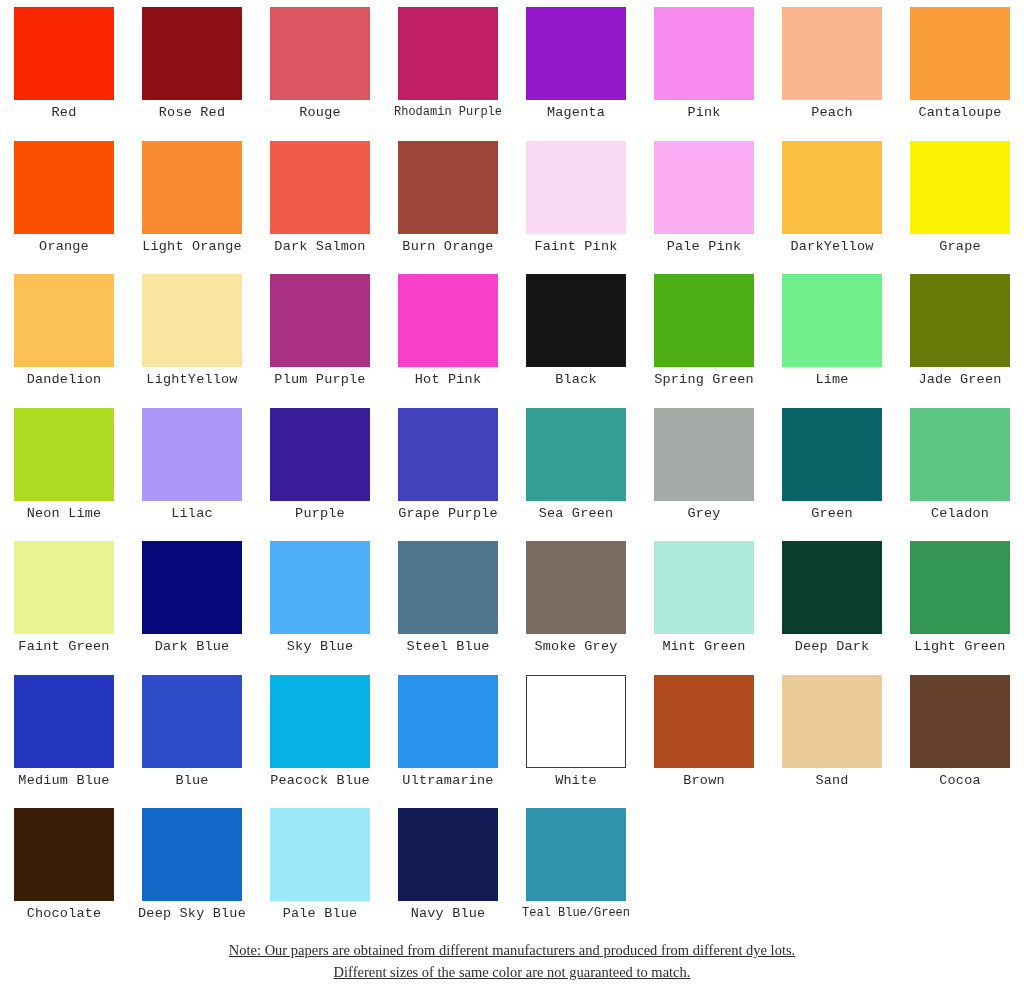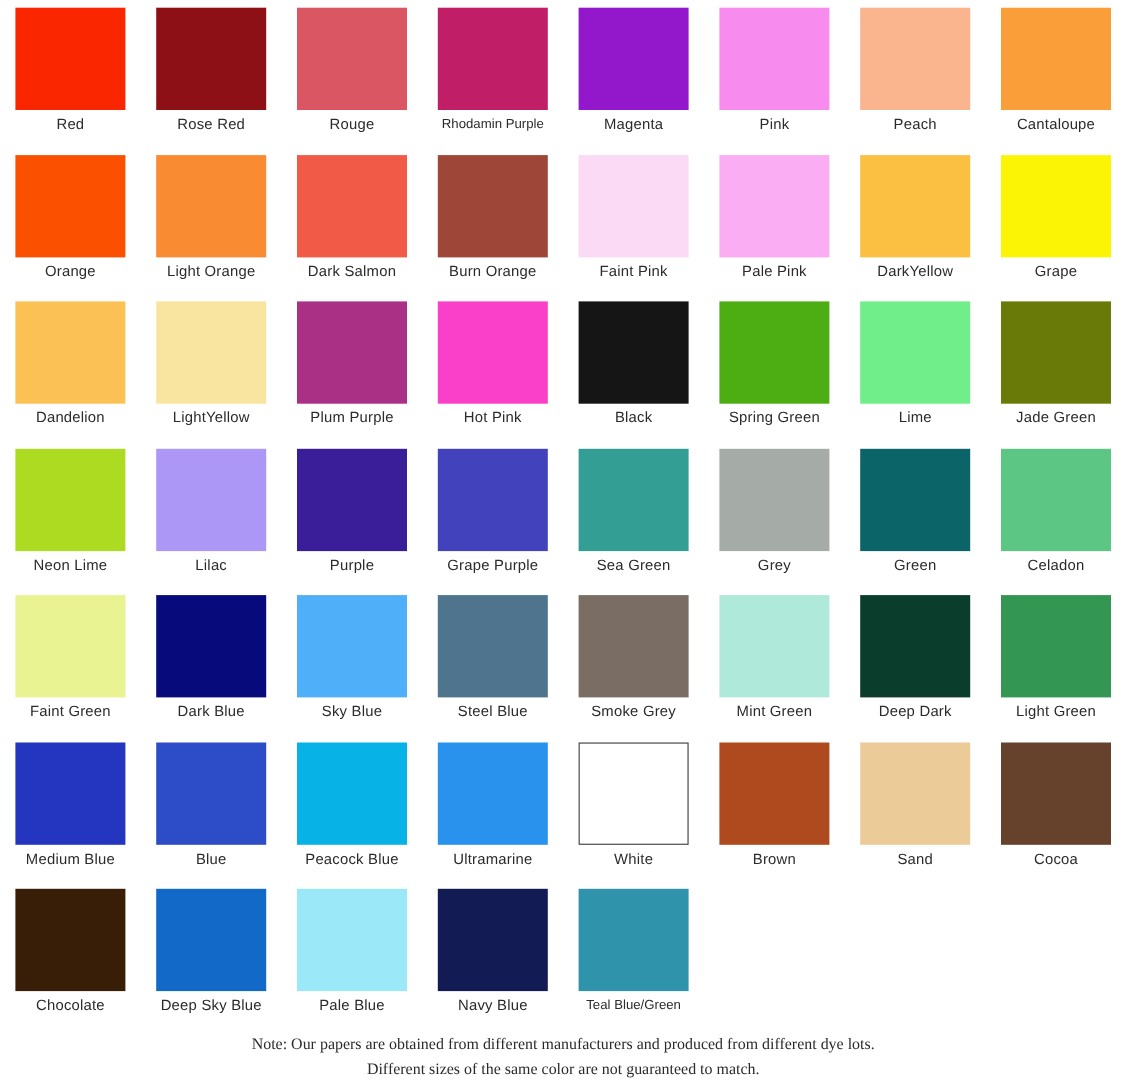--- a/index.html
+++ b/index.html
@@ -46,21 +46,21 @@
     box-sizing: border-box;
     display: block;
   }
 
   .swatch-chip.bordered {
     border: 1px solid #3a3a3a;
   }
 
   .swatch-label {
     margin-top: 5px;
-    font-family: Liberation Sans, sans-serif;
+    font-family: Liberation Mono, monospace;
     font-size: 13.5px;
     line-height: 15px;
     color: #2b2b2b;
     text-align: center;
     letter-spacing: 0.2px;
     white-space: nowrap;
     font-style: normal;
   }
 
   .swatch-label.tight {
@@ -76,20 +76,21 @@
     text-align: center;
     font-family: "Liberation Serif", "DejaVu Serif", serif;
     font-size: 14.5px;
     line-height: 22px;
     color: #2b2b2b;
   }
 
   .note-line {
     display: block;
     text-align: center;
+    text-decoration: underline;
   }
 </style>
 </head>
 <body>
 
 <div id="chart-root">
 
   <div class="swatch-grid">
       <div class="swatch-cell">
         <div class="swatch-chip" style="background-color: rgb(250, 38, 0);"></div>

